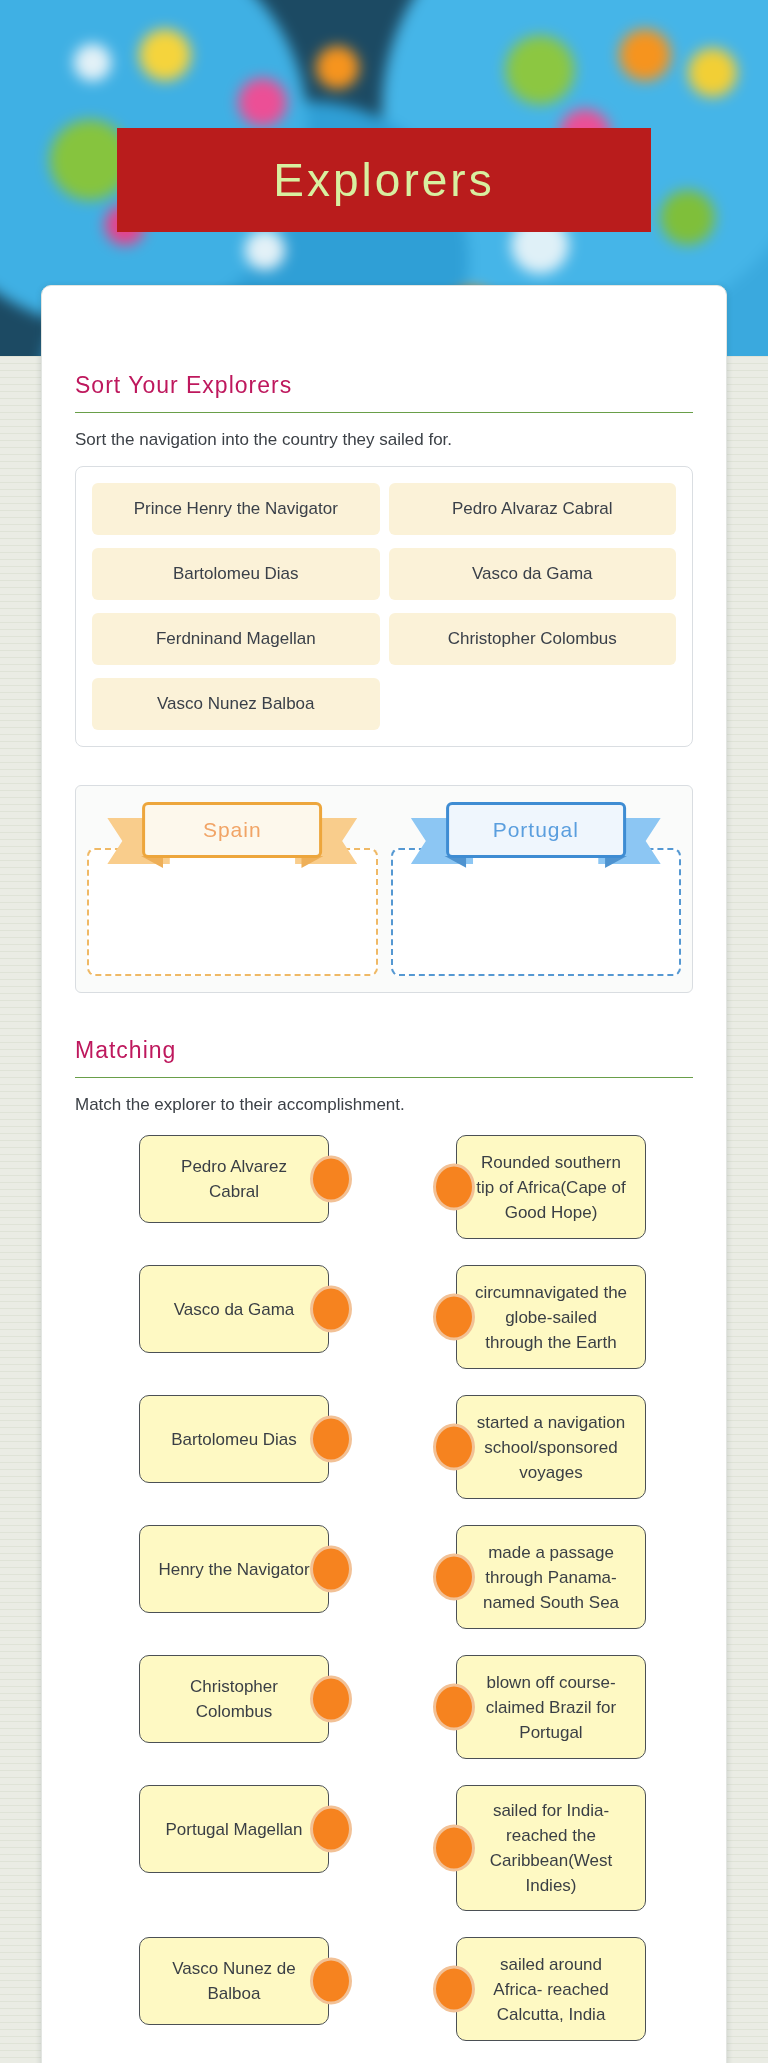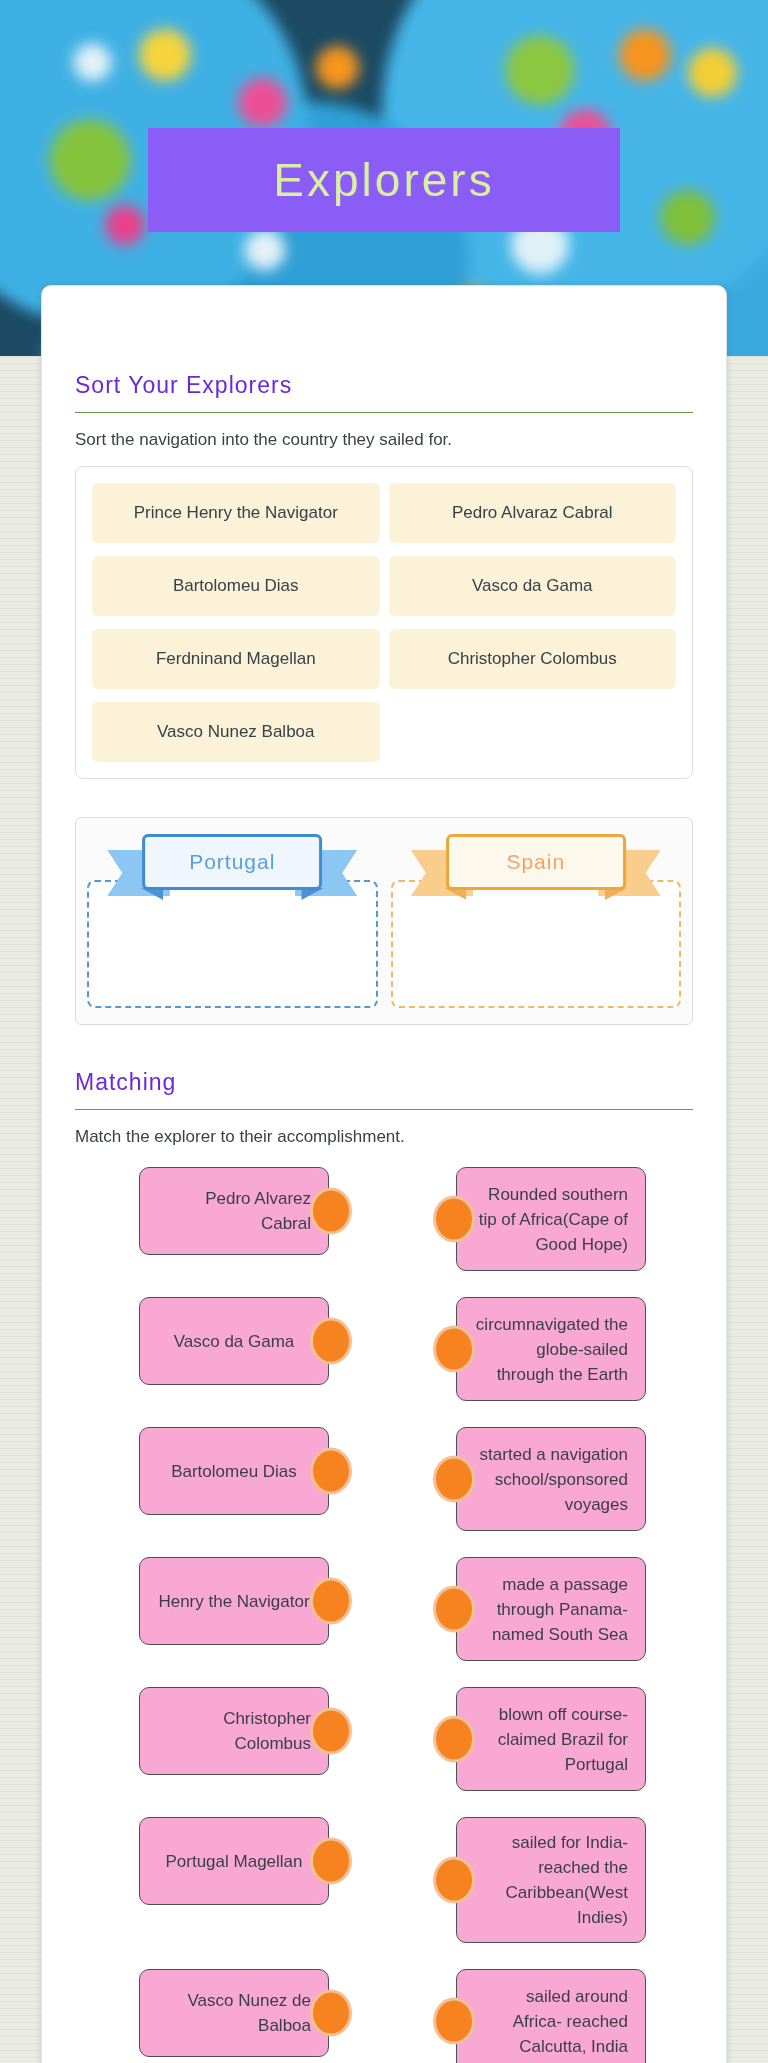--- a/index.html
+++ b/index.html
@@ -55,56 +55,56 @@
     background-position:
       40px 110px, 500px 30px, 660px 190px, 170px 300px,
       140px 30px, 430px 150px, 690px 50px, 350px 310px,
       240px 80px, 560px 110px, 110px 210px, 590px 310px,
       320px 50px, 620px 30px, 450px 290px,
       80px 50px, 510px 215px, 250px 235px,
       -70px -50px, 170px 120px, 400px -90px, 630px 40px, 60px 240px, 400px 250px;
   }
   .banner {
     position: absolute; top: 128px; left: 50%; transform: translateX(-50%);
-    width: 472px; height: 104px;
-    background: #8b5cf6;
+    width: 534px; height: 104px;
+    background: #b91c1c;
     display: flex; align-items: center; justify-content: center;
   }
   .banner-title {
     color: #d8efa0; font-size: 46px; letter-spacing: 3px; font-weight: 400;
   }
 
   
   .card {
     position: relative; z-index: 2;
     width: 686px; margin: -71px auto 0;
     background: #ffffff;
     border: 1px solid #e2e5e1;
     border-radius: 10px;
     box-shadow: 0 1px 6px rgba(40,60,70,.18);
     padding: 86px 33px 24px;
   }
 
-  .section-heading { color: #6d28d9; font-size: 23px; font-weight: 400; letter-spacing: 1px; }
+  .section-heading { color: #be185d; font-size: 23px; font-weight: 400; letter-spacing: 1px; }
   .section-rule { border: none; border-top: 1px solid #699f49; margin: 13px 0 15px; }
   .instruction { color: #3c4147; font-size: 17px; line-height: 24px; }
 
   
   .chips-box {
     margin-top: 14px;
     border: 1px solid #dadee2; border-radius: 8px;
     background: #fff;
     padding: 16px;
   }
   .chips-grid { display: grid; grid-template-columns: 1fr 1fr; gap: 13px 9px; }
   .chip {
     background: #fbf2d8; border: none; border-radius: 6px;
     min-height: 52px; display: flex; align-items: center; justify-content: center;
     font-family: "Liberation Sans", sans-serif;
-    font-size: 17px; color: #3a4049; cursor: grab; padding: 20px 10px; text-align: center;
+    font-size: 17px; color: #3a4049; cursor: grab; padding: 0 10px; text-align: center;
   }
 
   
   .bins {
     margin-top: 38px;
     border: 1px solid #d9dde1; border-radius: 6px;
     background: #fafbfa;
     padding: 12px 11px 16px;
     display: flex; gap: 13px;
   }
@@ -135,23 +135,23 @@
   }
   .zone.orange .ribbon-label { background: #fdf8ec; border: 3px solid #eda63c; color: #f1a466; }
   .zone.blue   .ribbon-label { background: #eff6fd; border: 3px solid #3e8cd3; color: #5a9ede; }
 
   
   .matching-heading-wrap { margin-top: 44px; }
   .match-rows { margin-top: 18px; }
   .match-row { display: flex; align-items: flex-start; padding-left: 64px; margin-bottom: 26px; }
   .mbox {
     position: relative; width: 190px;
-    border: 1.5px solid #4b5055; border-radius: 10px; background: #f9a8d4;
+    border: 1.5px solid #4b5055; border-radius: 10px; background: #fef9c3;
     display: flex; align-items: center; justify-content: center;
-    text-align: right; color: #3a3f45; font-size: 17px; line-height: 25px;
+    text-align: center; color: #3a3f45; font-size: 17px; line-height: 25px;
     padding: 12px 17px;
   }
   .mbox.left  { min-height: 88px; }
   .mbox.right { min-height: 104px; margin-left: 127px; }
   .connector {
     position: absolute; top: 50%; width: 42px; height: 47px;
     transform: translateY(-50%);
     background: #f6831f; border: 3px solid #f2c196; border-radius: 50%;
     cursor: pointer;
   }
@@ -180,40 +180,40 @@
         <div class="chip">Pedro Alvaraz Cabral</div>
         <div class="chip">Bartolomeu Dias</div>
         <div class="chip">Vasco da Gama</div>
         <div class="chip">Ferdninand Magellan</div>
         <div class="chip">Christopher Colombus</div>
         <div class="chip">Vasco Nunez Balboa</div>
       </div>
   </div>
 
   <div class="bins">
+    <div class="zone orange">
+      <div class="ribbon">
+        <span class="wing w-left"></span>
+        <span class="wing w-right"></span>
+        <span class="fold f-left"></span>
+        <span class="fold f-right"></span>
+        <span class="ribbon-label">Spain</span>
+      </div>
+      <div class="zone-drop"></div>
+    </div>
     <div class="zone blue">
       <div class="ribbon">
         <span class="wing w-left"></span>
         <span class="wing w-right"></span>
         <span class="fold f-left"></span>
         <span class="fold f-right"></span>
         <span class="ribbon-label">Portugal</span>
       </div>
       <div class="zone-drop"></div>
     </div>
-    <div class="zone orange">
-      <div class="ribbon">
-        <span class="wing w-left"></span>
-        <span class="wing w-right"></span>
-        <span class="fold f-left"></span>
-        <span class="fold f-right"></span>
-        <span class="ribbon-label">Spain</span>
-      </div>
-      <div class="zone-drop"></div>
-    </div>
   </div>
 
   <div class="matching-heading-wrap">
     <h2 class="section-heading">Matching</h2>
     <hr class="section-rule">
     <p class="instruction">Match the explorer to their accomplishment.</p>
   </div>
 
   <div class="match-rows" id="match-rows">
       <div class="match-row">

